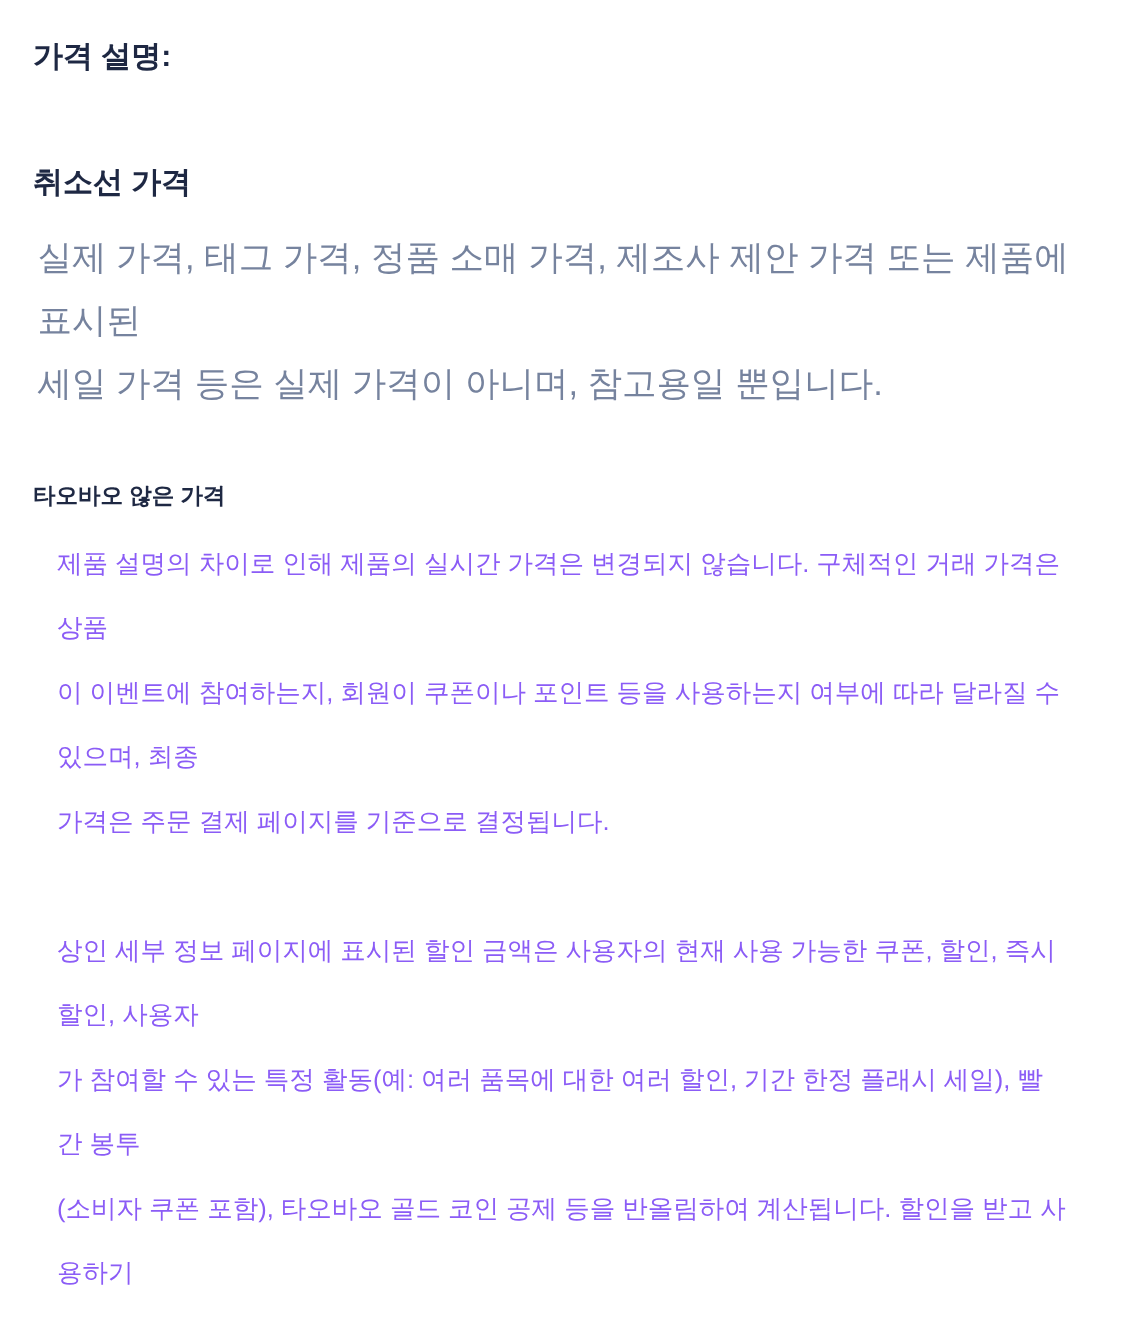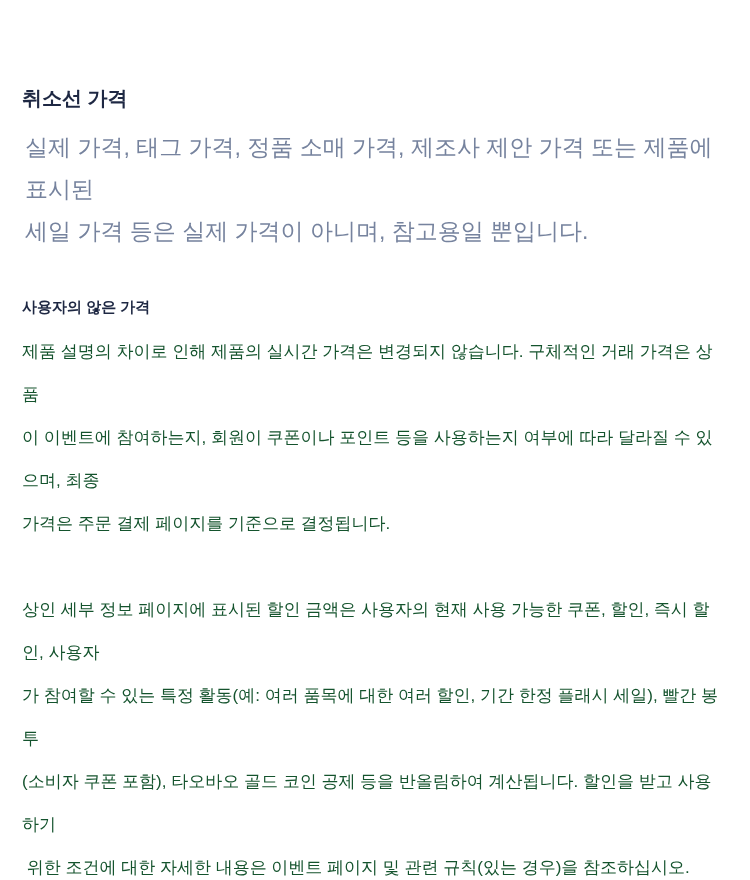--- a/index.html
+++ b/index.html
@@ -44,48 +44,49 @@
   }
   .sub-heading {
     margin: 46px 0 0 0;
     font-size: 15px;
     line-height: 18px;
     font-weight: 700;
     color: #1e2843;
     white-space: pre-wrap;
   }
   .body-paragraph {
-    margin: 0;
+    margin: 16px;
     font-size: 17px;
     line-height: 43px;
     font-weight: 400;
-    color: #14532d;
+    color: #8b5cf6;
     white-space: pre-wrap;
   }
   .body-paragraph.first {
     margin-top: 14px;
   }
   .body-paragraph.mid {
     margin-top: 43px;
   }
 </style>
 </head>
 <body>
 
 <div class="page">
 
+  <h1 class="page-title">가격 설명:</h1>
 
   <section>
     <h2 class="section-heading">취소선 가격</h2>
     <p class="lead-paragraph">실제 가격, 태그 가격, 정품 소매 가격, 제조사 제안 가격 또는 제품에 표시된
 세일 가격 등은 실제 가격이 아니며, 참고용일 뿐입니다.</p>
   </section>
 
   <section>
-    <h3 class="sub-heading">사용자의 않은 가격</h3>
+    <h3 class="sub-heading">타오바오 않은 가격</h3>
     <p class="body-paragraph first">제품 설명의 차이로 인해 제품의 실시간 가격은 변경되지 않습니다. 구체적인 거래 가격은 상품
 이 이벤트에 참여하는지, 회원이 쿠폰이나 포인트 등을 사용하는지 여부에 따라 달라질 수 있으며, 최종
 가격은 주문 결제 페이지를 기준으로 결정됩니다.</p>
     <p class="body-paragraph mid">상인 세부 정보 페이지에 표시된 할인 금액은 사용자의 현재 사용 가능한 쿠폰, 할인, 즉시 할인, 사용자
 가 참여할 수 있는 특정 활동(예: 여러 품목에 대한 여러 할인, 기간 한정 플래시 세일), 빨간 봉투
 (소비자 쿠폰 포함), 타오바오 골드 코인 공제 등을 반올림하여 계산됩니다. 할인을 받고 사용하기
  위한 조건에 대한 자세한 내용은 이벤트 페이지 및 관련 규칙(있는 경우)을 참조하십시오.
 실제 가격은 정산 페이지에 표시된 내용에 따라 달라집니다.</p>
 
   </section>

